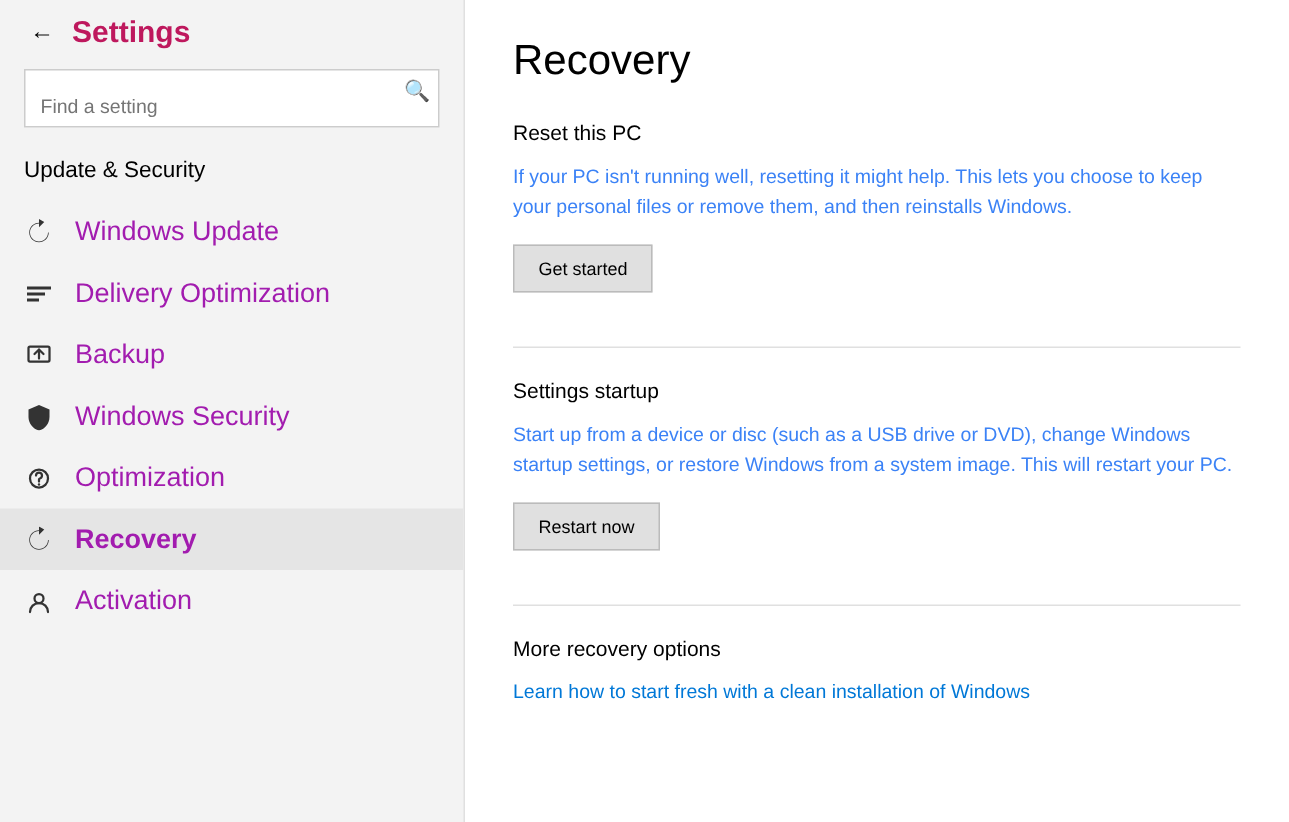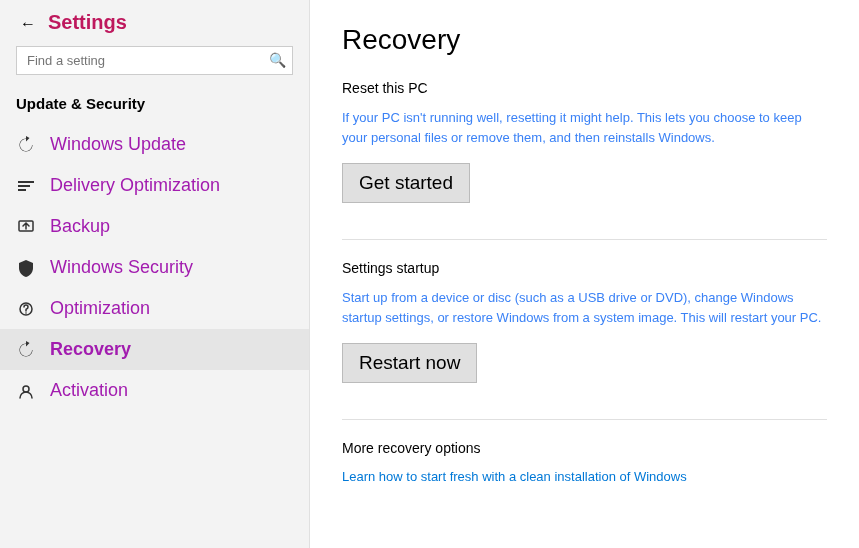--- a/index.html
+++ b/index.html
@@ -53,21 +53,21 @@
       font-weight: bold;
     }
 
     .search-box-container {
       padding: 4px 16px 12px 16px;
       position: relative;
     }
 
     .search-input {
       width: 100%;
-      padding: 6px 32px 6px 10px;
+      padding: 16px 32px 6px 10px;
       border: 1px solid #ccc;
       background: #fff;
       font-size: 13px;
       outline: none;
       color: #8b5cf6;
     }
 
     .search-icon-btn {
       position: absolute;
       right: 22px;
@@ -75,21 +75,21 @@
       background: none;
       border: none;
       cursor: pointer;
       color: #555;
       font-size: 14px;
     }
 
     .section-title {
       padding: 8px 16px 12px 16px;
       font-size: 15px;
-      font-weight: 700;
+      font-weight: 400;
       color: #000;
     }
 
     .nav-item {
       display: flex;
       align-items: center;
       padding: 10px 16px;
       gap: 14px;
       cursor: pointer;
       color: #a21caf;
@@ -143,21 +143,21 @@
       line-height: 1.5;
       margin-bottom: 16px;
       max-width: 480px;
     }
 
     .action-button {
       display: inline-block;
       padding: 8px 16px;
       background: #e0e0e0;
       border: 1px solid #bbb;
-      font-size: 19px;
+      font-size: 12px;
       cursor: pointer;
       color: #000;
       margin-bottom: 28px;
     }
 
     .divider {
       border: none;
       border-top: 1px solid #e0e0e0;
       margin: 8px 0 20px 0;
     }

